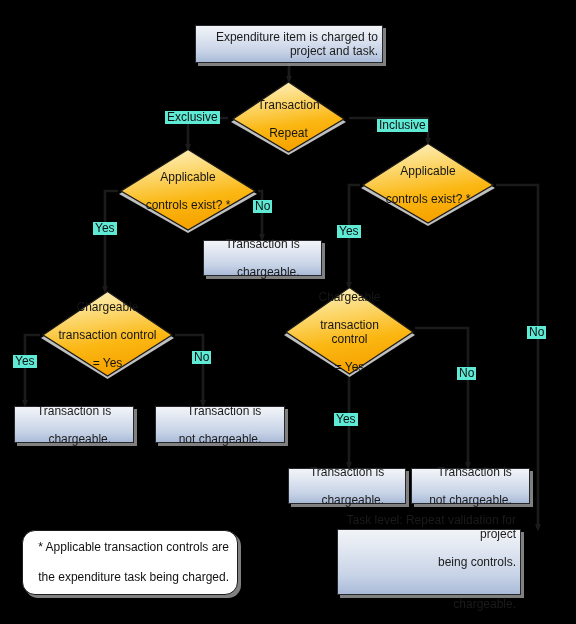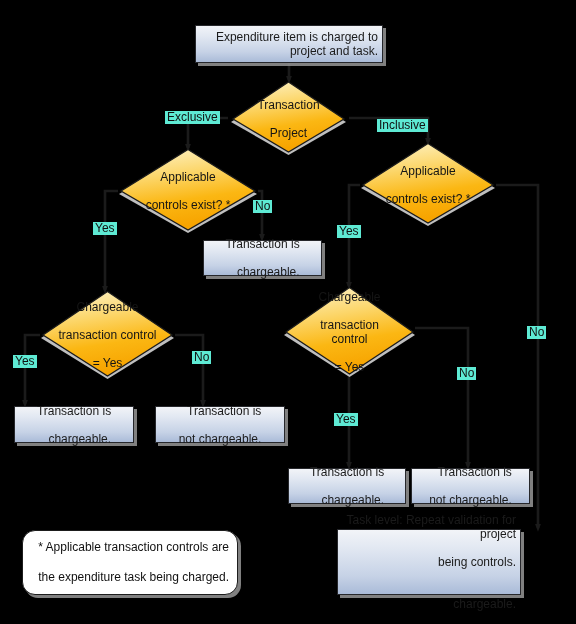--- a/index.html
+++ b/index.html
@@ -88,21 +88,21 @@
         <stop offset="0" stop-color="#fdf3c6"></stop>
             <stop offset="0.45" stop-color="#fcc council"></stop>
       </linearGradient>
         </defs>
       <polygon points="60.5,5 118,41 60.5,74 3,41" fill="#bfbfbf"></polygon>
       <polygon points="60.5,1 116,38 60.5,71 5,38" fill="url(#grad-or)" stroke="#1b1b1b" stroke-width="1.3"></polygon>
     </svg>
     <div class="txt">
       <span>
         <span>Transaction</span><br>
-        <span>Project</span>
+        <span>Repeat</span>
       </span>
     </div>
   </div>
 
   <div class="dia" style="left:116px;top:148px;width:144px;height:86px;">
     <svg class="shape" viewBox="0 0 144 86" preserveAspectRatio="none">
       <polygon points="72,6 141,46 72,85 3,46" fill="#bfbfbf"></polygon>
       <polygon points="72,1.5 139,43 72,82 5,43" fill="url(#grad-or)" stroke="#1b1b1b" stroke-width="1.3"></polygon>
     </svg>
     <div class="txt">

